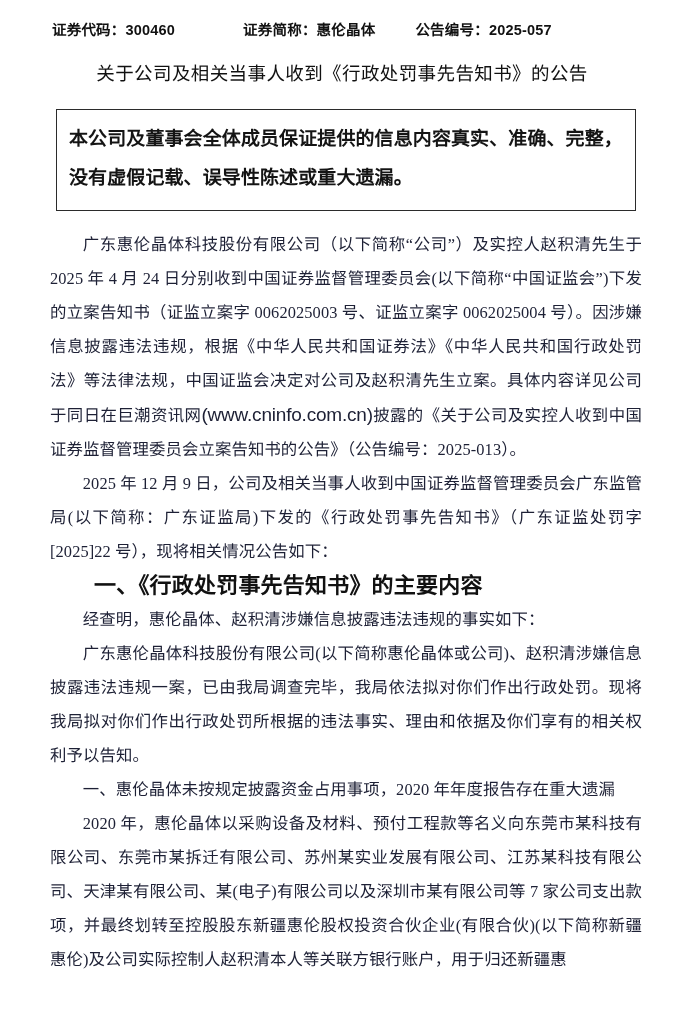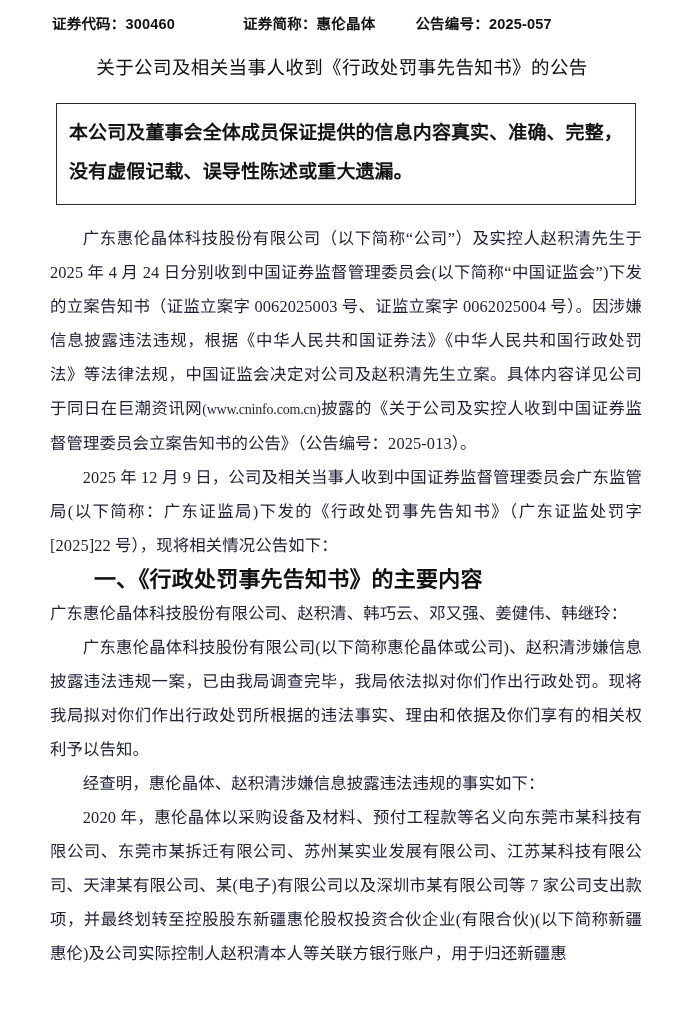--- a/index.html
+++ b/index.html
@@ -22,21 +22,21 @@
     width: 684px;
     height: 1028px;
     box-sizing: border-box;
     padding: 0 36px;
   }
 
   
   .doc-header {
     display: flex;
     align-items: baseline;
-    padding-top: 12px;
+    padding-top: 18px;
     padding-left: 16px;
     padding-right: 10px;
     font-family: "Liberation Sans", "DejaVu Sans", sans-serif;
     font-weight: bold;
     font-size: 14.5px;
     color: #111111;
     letter-spacing: 0.2px;
   }
   .doc-header .h-code   { flex: 0 0 auto; }
   .doc-header .h-name   { flex: 0 0 auto; margin-left: 68px; }
@@ -99,22 +99,22 @@
     font-family: "Liberation Sans", "DejaVu Sans", sans-serif;
     font-weight: bold;
     font-size: 22px;
     color: #111111;
     text-indent: 2em;
     line-height: 34px;
     letter-spacing: 0.2px;
   }
 
   .mono-url {
-    font-family: Liberation Serif, serif;
-    font-size: 14px;
+    font-family: Liberation Sans, sans-serif;
+    font-size: 19px;
     letter-spacing: -0.2px;
   }
 
   .clipped-tail {
     display: block;
   }
 </style>
 </head>
 <body>
 
@@ -135,24 +135,24 @@
   </div>
 
   <div class="body-block">
 
     <p class="p-indent"><span>广东惠伦晶体科技股份有限公司（以下简称“公司”）及实控人赵积清先生于 2025 年 4 月 24 日分别收到中国证券监督管理委员会(以下简称“中国证监会”)下发的立案告知书（证监立案字 0062025003 号、证监立案字 0062025004 号）。因涉嫌信息披露违法违规，根据《中华人民共和国证券法》《中华人民共和国行政处罚法》等法律法规，中国证监会决定对公司及赵积清先生立案。具体内容详见公司于同日在巨潮资讯网</span><span class="mono-url">(www.cninfo.com.cn)</span><span>披露的《关于公司及实控人收到中国证券监督管理委员会立案告知书的公告》（公告编号：2025-013）。</span></p>
 
     <p class="p-indent">2025 年 12 月 9 日，公司及相关当事人收到中国证券监督管理委员会广东监管局(以下简称：广东证监局)下发的《行政处罚事先告知书》（广东证监处罚字[2025]22 号），现将相关情况公告如下：</p>
 
     <div class="section-heading">一、《行政处罚事先告知书》的主要内容</div>
 
-    <p class="p-flush">广东惠伦晶体科技股份有限公司、赵积清、韩巧云、邓又强、姜健伟、韩继玲：</p>
+
+    <p class="p-indent">经查明，惠伦晶体、赵积清涉嫌信息披露违法违规的事实如下：</p>
 
     <p class="p-indent">广东惠伦晶体科技股份有限公司(以下简称惠伦晶体或公司)、赵积清涉嫌信息披露违法违规一案，已由我局调查完毕，我局依法拟对你们作出行政处罚。现将我局拟对你们作出行政处罚所根据的违法事实、理由和依据及你们享有的相关权利予以告知。</p>
 
-    <p class="p-indent">经查明，惠伦晶体、赵积清涉嫌信息披露违法违规的事实如下：</p>
-
+    <p class="p-indent">一、惠伦晶体未按规定披露资金占用事项，2020 年年度报告存在重大遗漏</p>
 
     <p class="p-indent clipped-tail">2020 年，惠伦晶体以采购设备及材料、预付工程款等名义向东莞市某科技有限公司、东莞市某拆迁有限公司、苏州某实业发展有限公司、江苏某科技有限公司、天津某有限公司、某(电子)有限公司以及深圳市某有限公司等 7 家公司支出款项，并最终划转至控股股东新疆惠伦股权投资合伙企业(有限合伙)(以下简称新疆惠伦)及公司实际控制人赵积清本人等关联方银行账户，用于归还新疆惠</p>
 
   </div>
 
 </div>
 
 </body></html>

